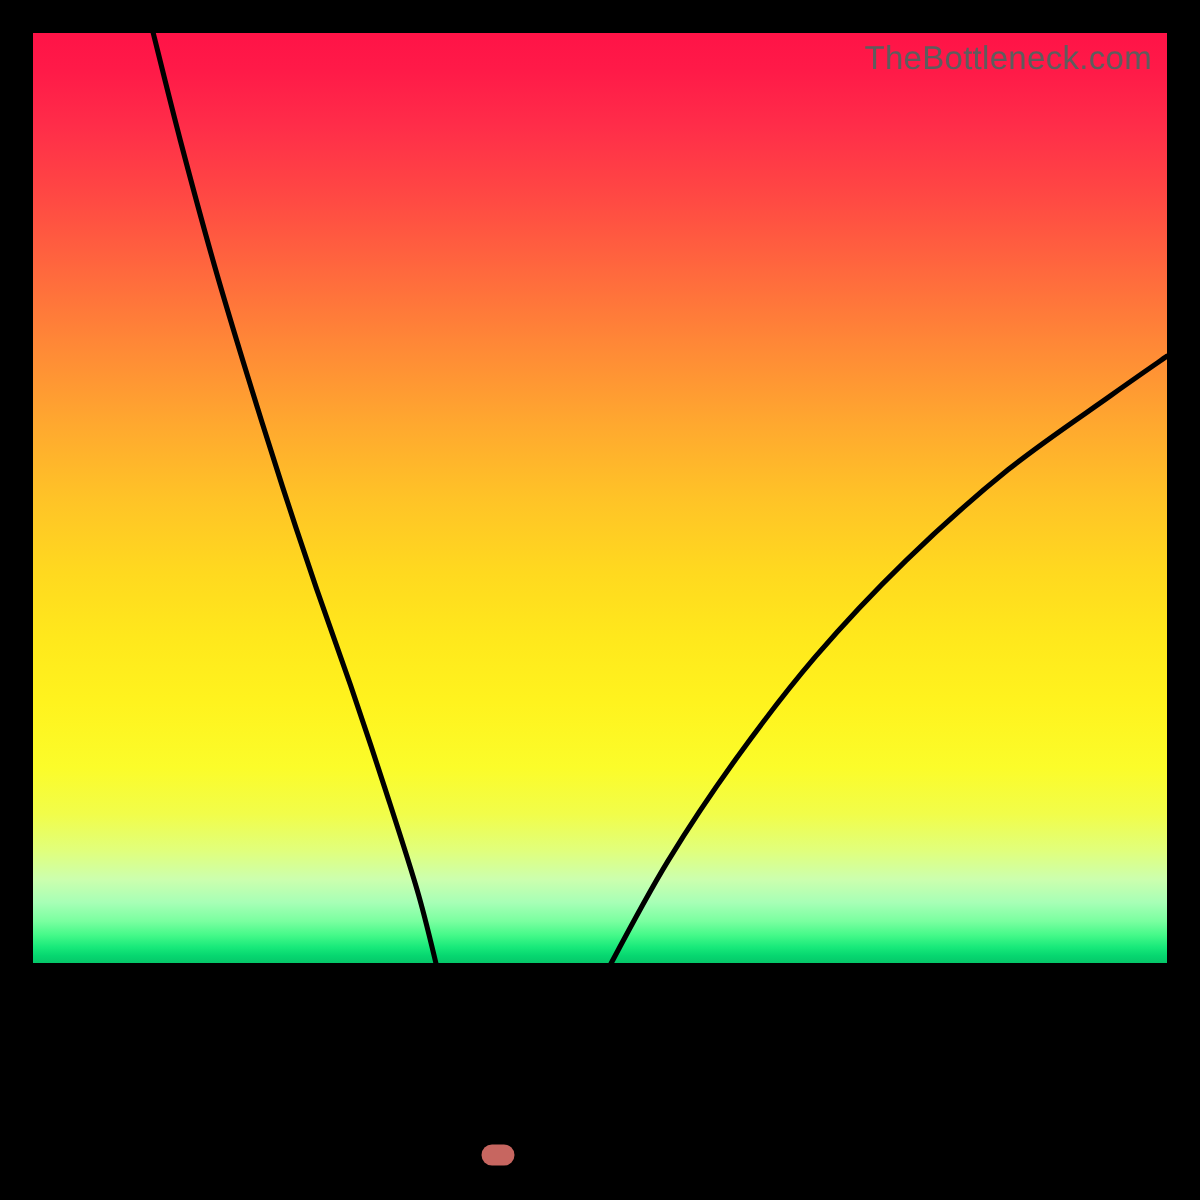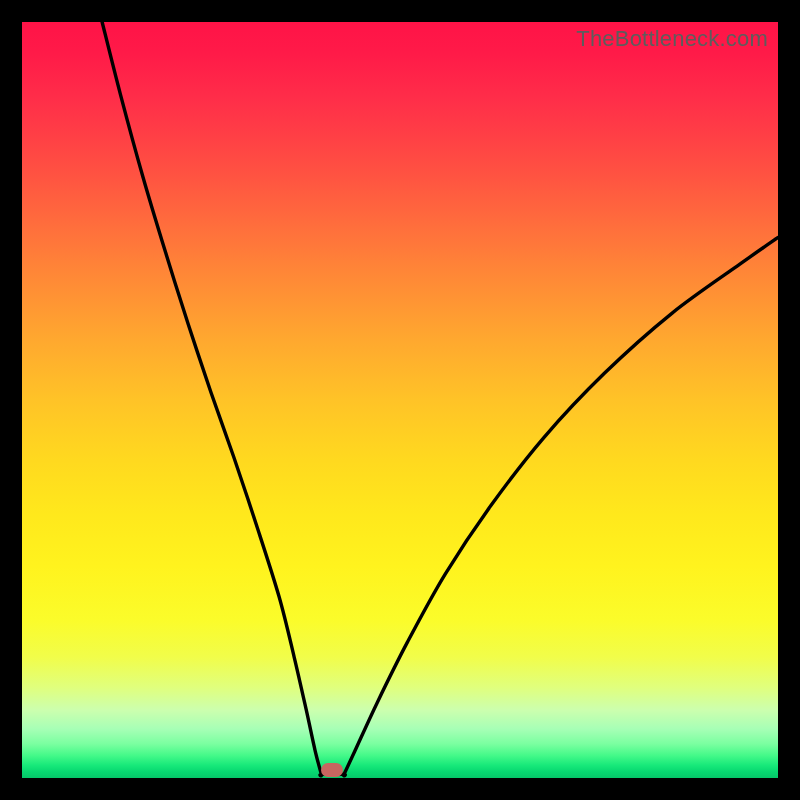--- a/index.html
+++ b/index.html
@@ -9,21 +9,21 @@
     height: 800px;
     background: #000;
     overflow: hidden;
     font-family: Arial, Helvetica, sans-serif;
   }
   .frame {
     position: absolute;
     left: 22px;
     top: 22px;
     width: 756px;
-    height: 756px;
+    height: 620px;
     background: linear-gradient(to bottom,
       #ff1347 0%,
       #ff1a48 4%,
       #ff2d49 10%,
       #ff4a43 18%,
       #ff6a3d 26%,
       #ff8a36 34%,
       #ffa82f 42%,
       #ffc327 50%,
       #ffd91f 58%,

